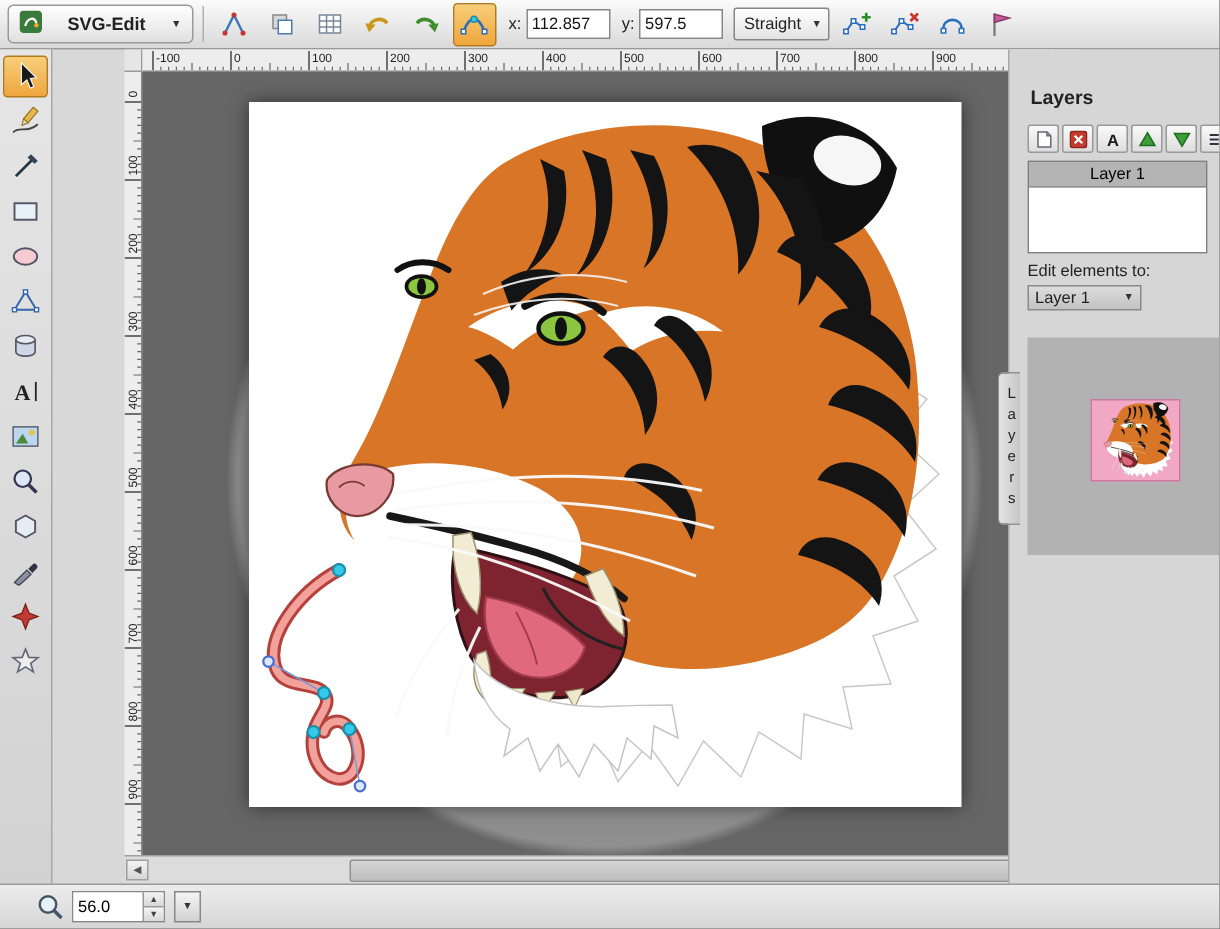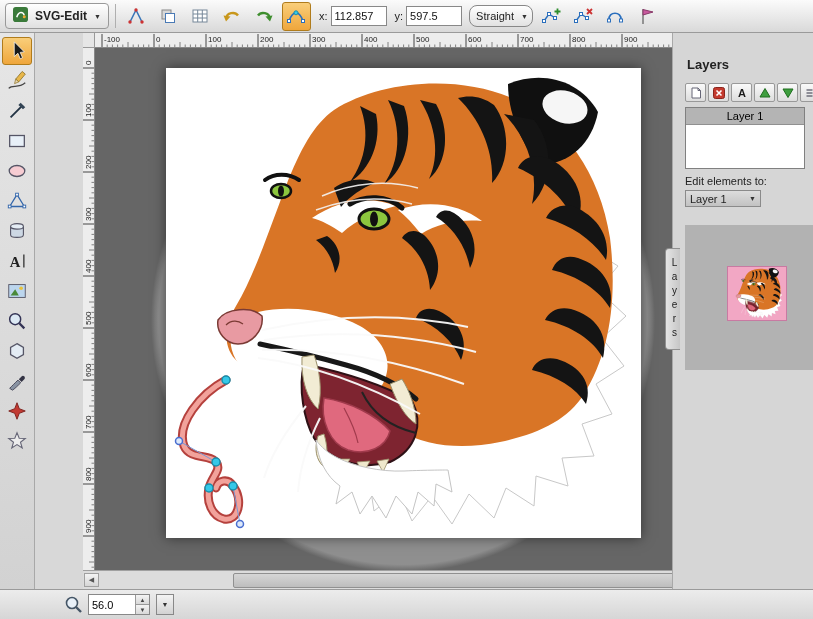--- a/index.html
+++ b/index.html
@@ -1,28 +1,28 @@
 <!DOCTYPE html>
 <html><head>
 <meta charset="utf-8">
 <style>
   html,body{margin:0;padding:0;}
   body{font-family:"Liberation Sans",sans-serif;background:#9a9a9a;}
   #app{position:relative;width:813px;height:619px;background:#D8D8D8;overflow:hidden;font-size:11px;color:#222;-webkit-user-select:none;user-select:none;}
 
   
   .top-toolbar{position:absolute;left:0;top:0;width:813px;height:33px;background:linear-gradient(#FBFBFB,#D9D9D9);border-bottom:1px solid #9A9A9A;display:flex;align-items:center;padding:0 5px;gap:3px;box-sizing:border-box;}
-  .logo-btn{display:flex;align-items:center;gap:7px;height:24px;padding:0 7px;border:1px solid #999;border-radius:4px;background:linear-gradient(#FFF,#E0E0E0);font-weight:bold;font-size:12px;}
+  .logo-btn{display:flex;align-items:center;gap:17px;height:24px;padding:0 7px;border:1px solid #999;border-radius:4px;background:linear-gradient(#FFF,#E0E0E0);font-weight:bold;font-size:12px;}
   .caret{font-size:7px;color:#333;line-height:1;}
   .tb-sep{width:1px;height:24px;background:#AFAFAF;margin:0 3px;}
   .tb-btn{width:27px;height:27px;display:flex;align-items:center;justify-content:center;border-radius:3px;border:1px solid transparent;}
   .tb-btn.active{background:linear-gradient(#F9CE7A,#EFA63C);border:1px solid #B07C1C;}
   .tb-label{font-size:11px;margin-left:5px;}
   .tb-input{width:48px;height:16px;border:1px solid #888;font-size:11px;padding:1px 3px;font-family:Liberation Sans, sans-serif;background:#fff;color:#111;}
-  .tb-select{position:relative;display:flex;align-items:center;height:20px;border:1px solid #888;background:linear-gradient(#FFF,#E2E2E2);padding:0 18px 0 6px;border-radius:8px;margin-left:4px;}
+  .tb-select{position:relative;display:flex;align-items:center;height:20px;border:1px solid #888;background:linear-gradient(#FFF,#E2E2E2);padding:0 18px 0 6px;border-radius:2px;margin-left:4px;}
   .tb-select .caret{position:absolute;right:4px;}
 
   
   .left-tools{position:absolute;left:0;top:33px;width:35px;height:556px;background:linear-gradient(#E6E6E6,#D2D2D2);border-right:1px solid #A8A8A8;box-sizing:border-box;padding-top:2px;}
   .tool-btn{width:28px;height:26px;margin:2px auto;display:flex;align-items:center;justify-content:center;border-radius:3px;border:1px solid transparent;}
   .tool-btn.active{background:linear-gradient(#F9CE7A,#EFA63C);border:1px solid #B07C1C;}
 
   
   .workwrap{position:absolute;left:35px;top:33px;width:637px;height:556px;margin-left:48px;}
   .ruler-corner{position:absolute;left:0;top:0;width:12px;height:15px;background:#E6E6E6;border-right:1px solid #999;border-bottom:1px solid #999;box-sizing:border-box;}
@@ -45,21 +45,21 @@
   .lb{width:19px;height:17px;display:flex;align-items:center;justify-content:center;border:1px solid #999;background:linear-gradient(#FAFAFA,#DDD);border-radius:2px;}
   .layer-list{position:absolute;left:12px;top:74px;width:120px;height:62px;background:#FFF;border:1px solid #808080;box-sizing:border-box;}
   .layer-row-header{height:16px;background:#B4B4B4;border-bottom:1px solid #909090;display:flex;align-items:center;justify-content:center;font-size:11px;color:#000;}
   .move-label{position:absolute;left:12px;top:142px;font-size:11px;}
   .move-select{position:absolute;left:12px;top:157px;width:76px;height:17px;background:linear-gradient(#DDD,#C2C2C2);border:1px solid #8A8A8A;display:flex;align-items:center;justify-content:space-between;padding:0 4px;box-sizing:border-box;font-size:11px;}
   .sub-panel{position:absolute;left:12px;top:192px;width:129px;height:145px;background:#B2B2B2;}
   .thumb{position:absolute;left:42px;top:41px;width:60px;height:55px;background:#F2A7C4;border:1px solid #C87AA2;box-sizing:border-box;overflow:hidden;}
   .side-tab{position:absolute;left:-8px;top:215px;width:14px;padding:8px 0;background:linear-gradient(90deg,#E4E4E4,#C6C6C6);border:1px solid #909090;border-right:none;border-radius:4px 0 0 4px;writing-mode:vertical-rl;text-orientation:upright;font-size:10px;letter-spacing:3px;text-align:center;color:#222;}
 
   
-  .bottom-bar{position:absolute;left:0;top:589px;width:813px;height:30px;background:linear-gradient(#ECECEC,#D6D6D6);border-top:1px solid #9A9A9A;display:flex;align-items:center;padding-left:64px;gap:4px;box-sizing:border-box;}
+  .bottom-bar{position:absolute;left:0;top:589px;width:813px;height:30px;background:linear-gradient(#ECECEC,#D6D6D6);border-top:1px solid #9A9A9A;display:flex;align-items:center;padding-left:24px;gap:4px;box-sizing:border-box;}
   .zoom-box{display:flex;align-items:stretch;height:19px;border:1px solid #888;background:#fff;}
   .zoom-input{width:40px;border:none;outline:none;font-size:11px;padding:0 3px;font-family:"Liberation Sans",sans-serif;}
   .spinner{display:flex;flex-direction:column;width:13px;border-left:1px solid #999;}
   .spin{flex:1;display:flex;align-items:center;justify-content:center;font-size:6px;color:#444;background:linear-gradient(#F4F4F4,#D8D8D8);}
   .spin + .spin{border-top:1px solid #999;}
   .zoom-dd{width:16px;height:19px;margin-left:2px;border:1px solid #888;background:linear-gradient(#F4F4F4,#D2D2D2);display:flex;align-items:center;justify-content:center;}
 </style>
 </head>
 <body>
 

